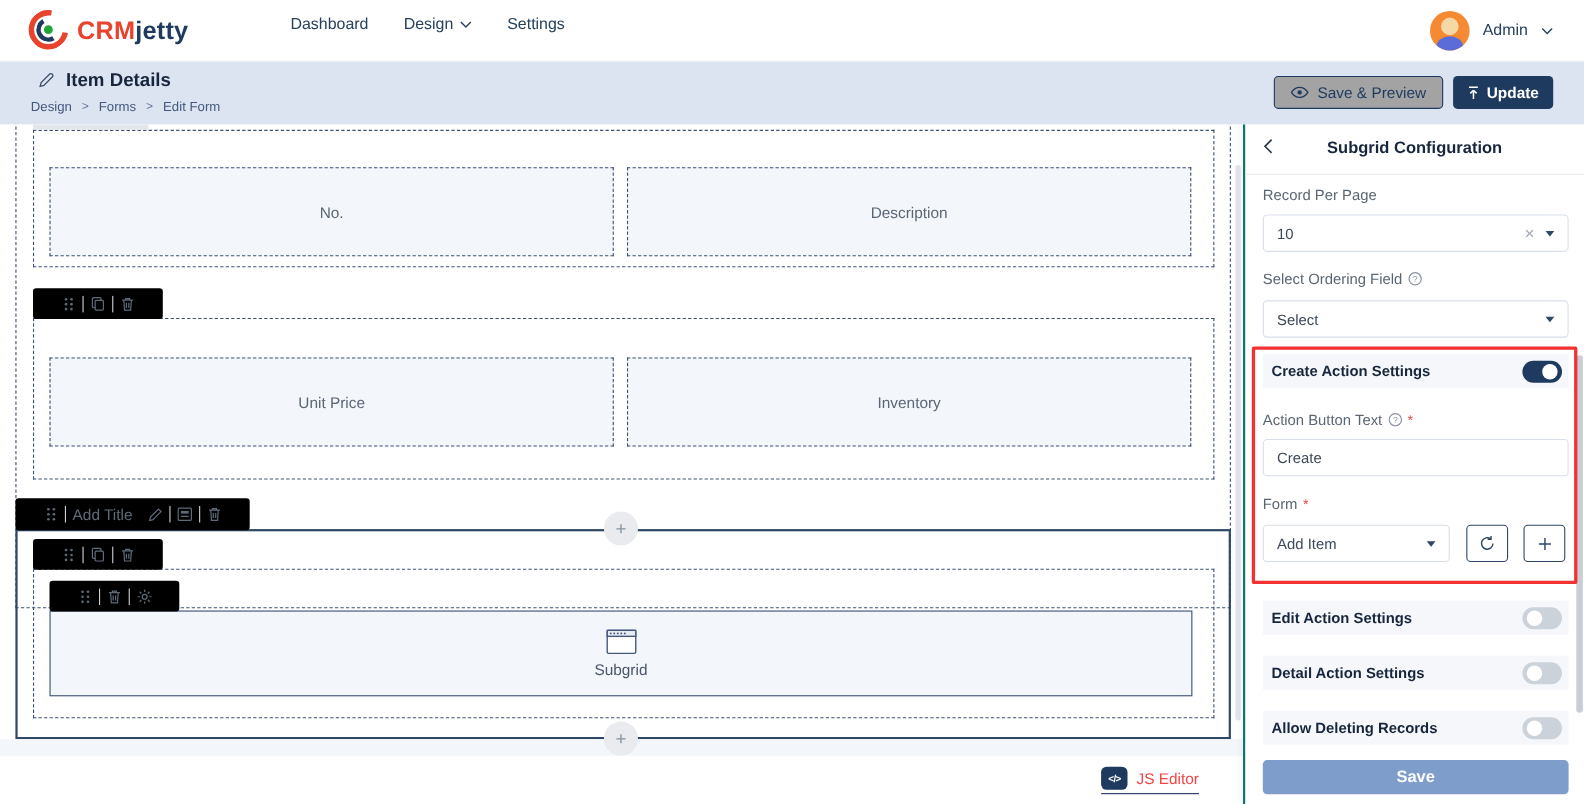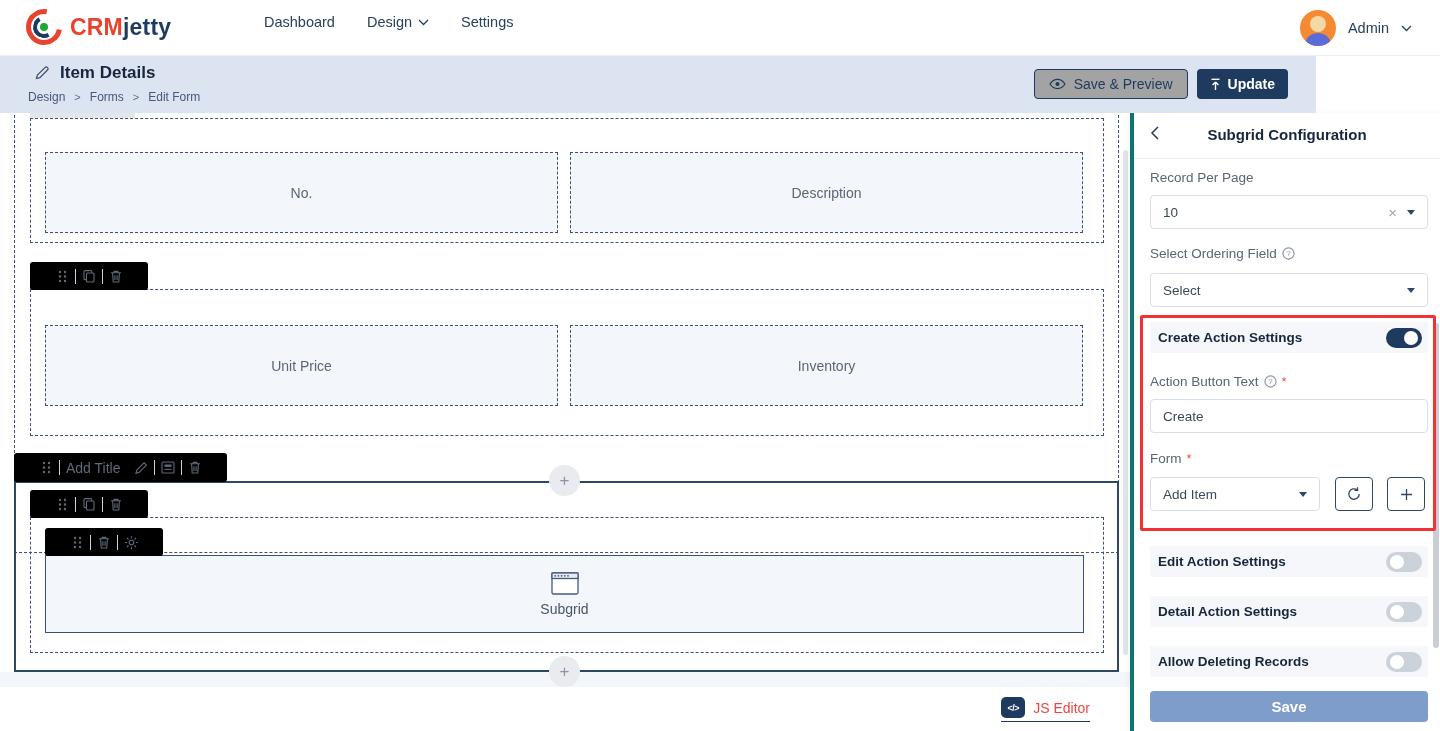--- a/index.html
+++ b/index.html
@@ -18,21 +18,21 @@
   .logo-text .p2 { color:#1e3a5f; }
   .nav { position:absolute; left:264px; top:0; height:44px; display:flex; align-items:center; gap:32px; }
   .nav-item { display:flex; align-items:center; gap:6px; font-size:14.5px; color:#27405c; cursor:pointer; }
   .userbox { position:absolute; right:28px; top:0; height:56px; display:flex; align-items:center; gap:12px; }
   .avatar { width:36px; height:36px; border-radius:50%; background:#f58a33; position:relative; overflow:hidden; }
   .avatar .head { position:absolute; left:10px; top:6px; width:16px; height:16px; border-radius:50%; background:#f6d7a6; }
   .avatar .body { position:absolute; left:6px; top:23px; width:24px; height:18px; border-radius:50%; background:#5b6cd9; }
   .user-name { font-size:14.5px; color:#27405c; }
 
   
-  #pagehead { position:absolute; left:0; top:56px; width:1316px; height:57px; background:#dce3f1; z-index:20; }
+  #pagehead { position:absolute; left:0; top:56px; width:1440px; height:57px; background:#dce3f1; z-index:20; }
   .ph-titlerow { position:absolute; left:34px; top:62px; top:7px; display:flex; align-items:center; gap:10px; }
   .ph-title { font-size:17px; font-weight:bold; color:#17263c; }
   .breadcrumb { position:absolute; left:28px; top:34px; display:flex; align-items:center; gap:9px; font-size:12px; color:#44597c; }
   .crumb { cursor:pointer; }
   .crumb-sep { color:#5a7295; font-size:11px; }
   .ph-buttons { position:absolute; right:28px; top:13px; display:flex; gap:9px; }
   .btn-outline { display:flex; align-items:center; gap:8px; height:30px; padding:0 14px; border:1px solid #1e3a5f; border-radius:4px; color:#1e3a5f; font-size:14px; background:#a3a3a3; cursor:pointer; }
   .btn-primary { display:flex; align-items:center; gap:7px; height:30px; padding:0 13px; border-radius:4px; background:#1e3a5f; color:#fff; font-size:14px; font-weight:bold; cursor:pointer; }
 
   
@@ -48,21 +48,21 @@
   .subgrid-box .lbl { font-size:14px; color:#4a5568; }
   .plus-circle { position:absolute; width:31px; height:31px; border-radius:50%; background:#e9ebee; color:#8a939e; display:flex; align-items:center; justify-content:center; font-size:17px; z-index:6; cursor:pointer; }
   .bottom-strip { position:absolute; left:0; top:559px; width:1130px; height:15px; background:#f3f6fa; }
   .js-editor { position:absolute; right:40px; top:584px; display:flex; align-items:center; gap:8px; padding-bottom:3px; border-bottom:1.5px solid #1e3a5f; cursor:pointer; }
   .code-badge { width:24px; height:21px; border-radius:5px; background:#1e3a5f; color:#fff; font-size:9px; font-weight:bold; display:flex; align-items:center; justify-content:center; letter-spacing:-.5px; }
   .js-editor .txt { font-size:14px; color:#ef4444; }
   .canvas-scroll { position:absolute; left:1123px; top:37px; width:5px; height:505px; background:#e2e5ea; border-radius:3px; }
   .tbar-remnant { position:absolute; left:30px; top:0; width:105px; height:5px; background:#e3e6ea; z-index:5; }
 
   
-  #sidebar { position:absolute; left:1130px; top:113px; width:310px; height:618px; background:#fff; border-left:4px solid #0f766e; box-shadow:-2px 0 6px rgba(30,50,90,.05); z-index:10; }
+  #sidebar { position:absolute; left:1130px; top:113px; width:310px; height:618px; background:#fff; border-left:2px solid #0f766e; box-shadow:-2px 0 6px rgba(30,50,90,.05); z-index:10; }
   .s-head { position:absolute; left:0; top:0; width:100%; height:46px; border-bottom:1px solid #e8ebf1; }
   .s-back { position:absolute; left:16px; top:13px; cursor:pointer; }
   .s-title { position:absolute; left:0; top:13px; width:100%; text-align:center; font-size:15px; font-weight:bold; color:#17263c; }
   .s-label { position:absolute; font-size:13.5px; color:#5a6673; display:flex; align-items:center; gap:5px; }
   .req { color:#e34f4f; font-size:13px; }
   .s-select, .s-input { position:absolute; height:33px; border:1px solid #d9dfe8; border-radius:4px; background:#fff; display:flex; align-items:center; padding:16px 12px; font-size:13.5px; color:#3c4858; }
   .s-select { cursor:pointer; justify-content:space-between; }
   .caret { width:0; height:0; border-left:4.5px solid transparent; border-right:4.5px solid transparent; border-top:5.5px solid #2e4765; }
   .clear-x { color:#9aa3af; font-size:15px; margin-right:10px; cursor:pointer; }
   .sel-right { display:flex; align-items:center; }

